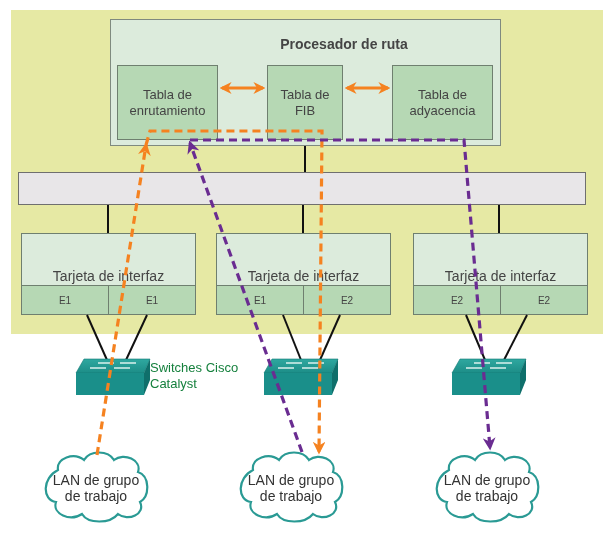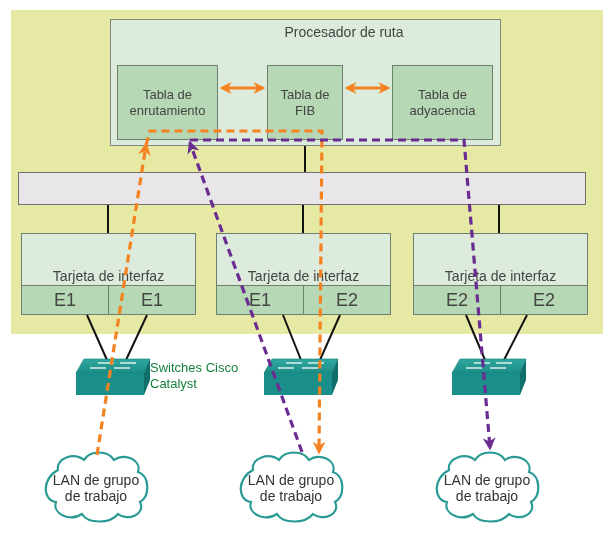--- a/index.html
+++ b/index.html
@@ -1,26 +1,26 @@
 <!DOCTYPE html>
 <html><head>
 <meta charset="utf-8">
 <style>
   html, body { margin:0; padding:0; background:#ffffff; }
   body { width:611px; height:544px; position:relative; overflow:hidden; font-family:"Liberation Sans", sans-serif; }
   .abs { position:absolute; box-sizing:border-box; }
   .chassis { left:11px; top:10px; width:592px; height:324px; background:#e6e9a4; }
   .proc { left:110px; top:19px; width:391px; height:127px; background:#dcebdc; border:1px solid #7f8a7f; }
-  .proc-title { left:110px; top:24px; width:468px; text-align:center; font-size:14px; color:#444; }
+  .proc-title { left:110px; top:36px; width:468px; text-align:center; font-size:14px; color:#444;font-weight:bold; }
   .tbl { top:49px; height:75px; background:#b6d8b4; border:1px solid #6f7f6f; display:flex; align-items:center; justify-content:center; text-align:center; font-size:13px; line-height:16px; color:#444; white-space:pre-line;margin-top:16px; }
   .bus { left:18px; top:172px; width:568px; height:33px; background:#e8e6e8; border:1px solid #6f6f6f; }
   .card { top:233px; width:175px; height:82px; background:#dcebdc; border:1px solid #6f7f6f; }
   .card-label { position:absolute; left:0; right:0; top:18px; text-align:center; font-size:14px; color:#444;margin-top:16px; }
   .ports { position:absolute; left:0; right:0; bottom:0; height:28px; display:flex; border-top:1px solid #6f7f6f; }
-  .port { flex:1; background:#b6d8b4; display:flex; align-items:center; justify-content:center; font-size:18px; color:#444; }
+  .port { flex:1; background:#b6d8b4; display:flex; align-items:center; justify-content:center; font-size:10px; color:#444; }
   .port + .port { border-left:1px solid #6f7f6f; }
   .sw-label { left:150px; top:360px; width:115px; text-align:left; font-size:13px; line-height:16px; color:#15803d; white-space:pre-line; }
   .cloud-label { width:104px; text-align:center; font-size:14px; line-height:16px; color:#333; white-space:pre-line; }
   svg.overlay { position:absolute; left:0; top:0; }
 </style>
 </head>
 <body>
 
 <div class="abs chassis"></div>
 

